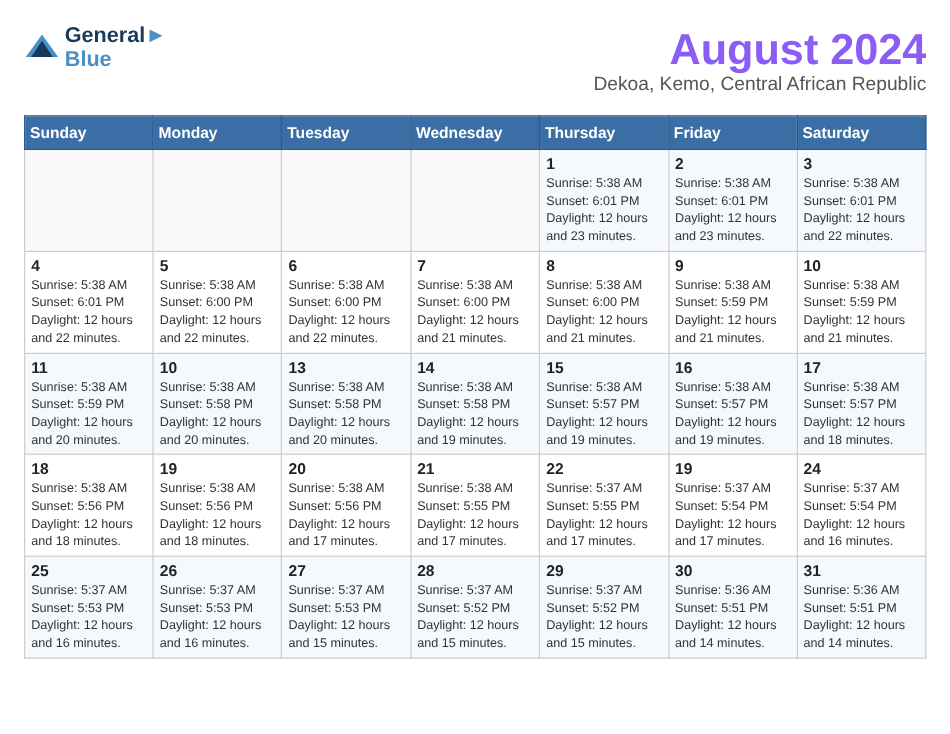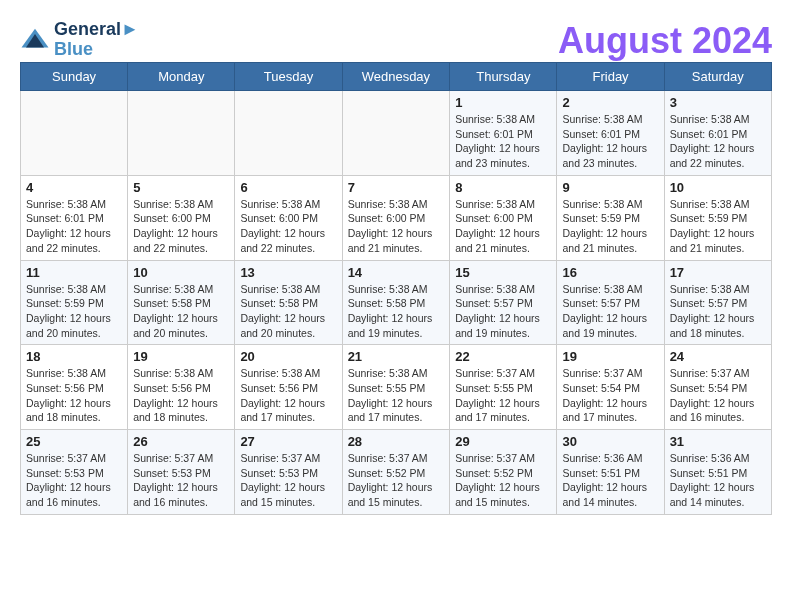--- a/index.html
+++ b/index.html
@@ -7,21 +7,21 @@
       font-family: Arial, sans-serif;
       background: #fff;
       width: 792px;
       min-height: 612px;
       padding: 20px;
     }
     .header {
       display: flex;
       justify-content: space-between;
       align-items: flex-start;
-      margin-bottom: 0;
+      margin-bottom: 16px;
     }
     .logo {
       display: flex;
       align-items: center;
       gap: 4px;
     }
     .logo-text {
       font-size: 18px;
       font-weight: bold;
       color: #1a3a5c;
@@ -46,23 +46,23 @@
     }
     .calendar {
       width: 100%;
       border-collapse: collapse;
       font-size: 11px;
     }
     .calendar thead tr th {
       background-color: #3a6ea5;
       color: white;
       padding: 6px 4px;
-      text-align: center;
+      text-align: left;
       font-size: 13px;
-      font-weight: normal;
+      font-weight: bold;
       border: 1px solid #2d5a8a;
     }
     .calendar tbody tr td {
       border: 1px solid #ccc;
       padding: 4px 5px;
       vertical-align: top;
       width: 108px;
       min-height: 80px;
       background: #fff;
     }
@@ -97,20 +97,21 @@
       <polygon points="20,5 38,30 2,30" fill="#4a90c4"></polygon>
       <polygon points="20,12 32,30 8,30" fill="#1a3a5c"></polygon>
     </svg>
     <div>
       <div class="logo-text">General<span class="logo-blue">►</span></div>
       <div class="logo-text logo-blue">Blue</div>
     </div>
   </div>
   <div class="title-block">
     <div class="month-title">August 2024</div>
+    <div class="location-title">Dekoa, Kemo, Central African Republic</div>
   </div>
 </div>
 
 <table class="calendar">
   <thead>
     <tr>
     <th>Sunday</th>
         <th>Monday</th>
         <th>Tuesday</th>
         <th>Wednesday</th>

